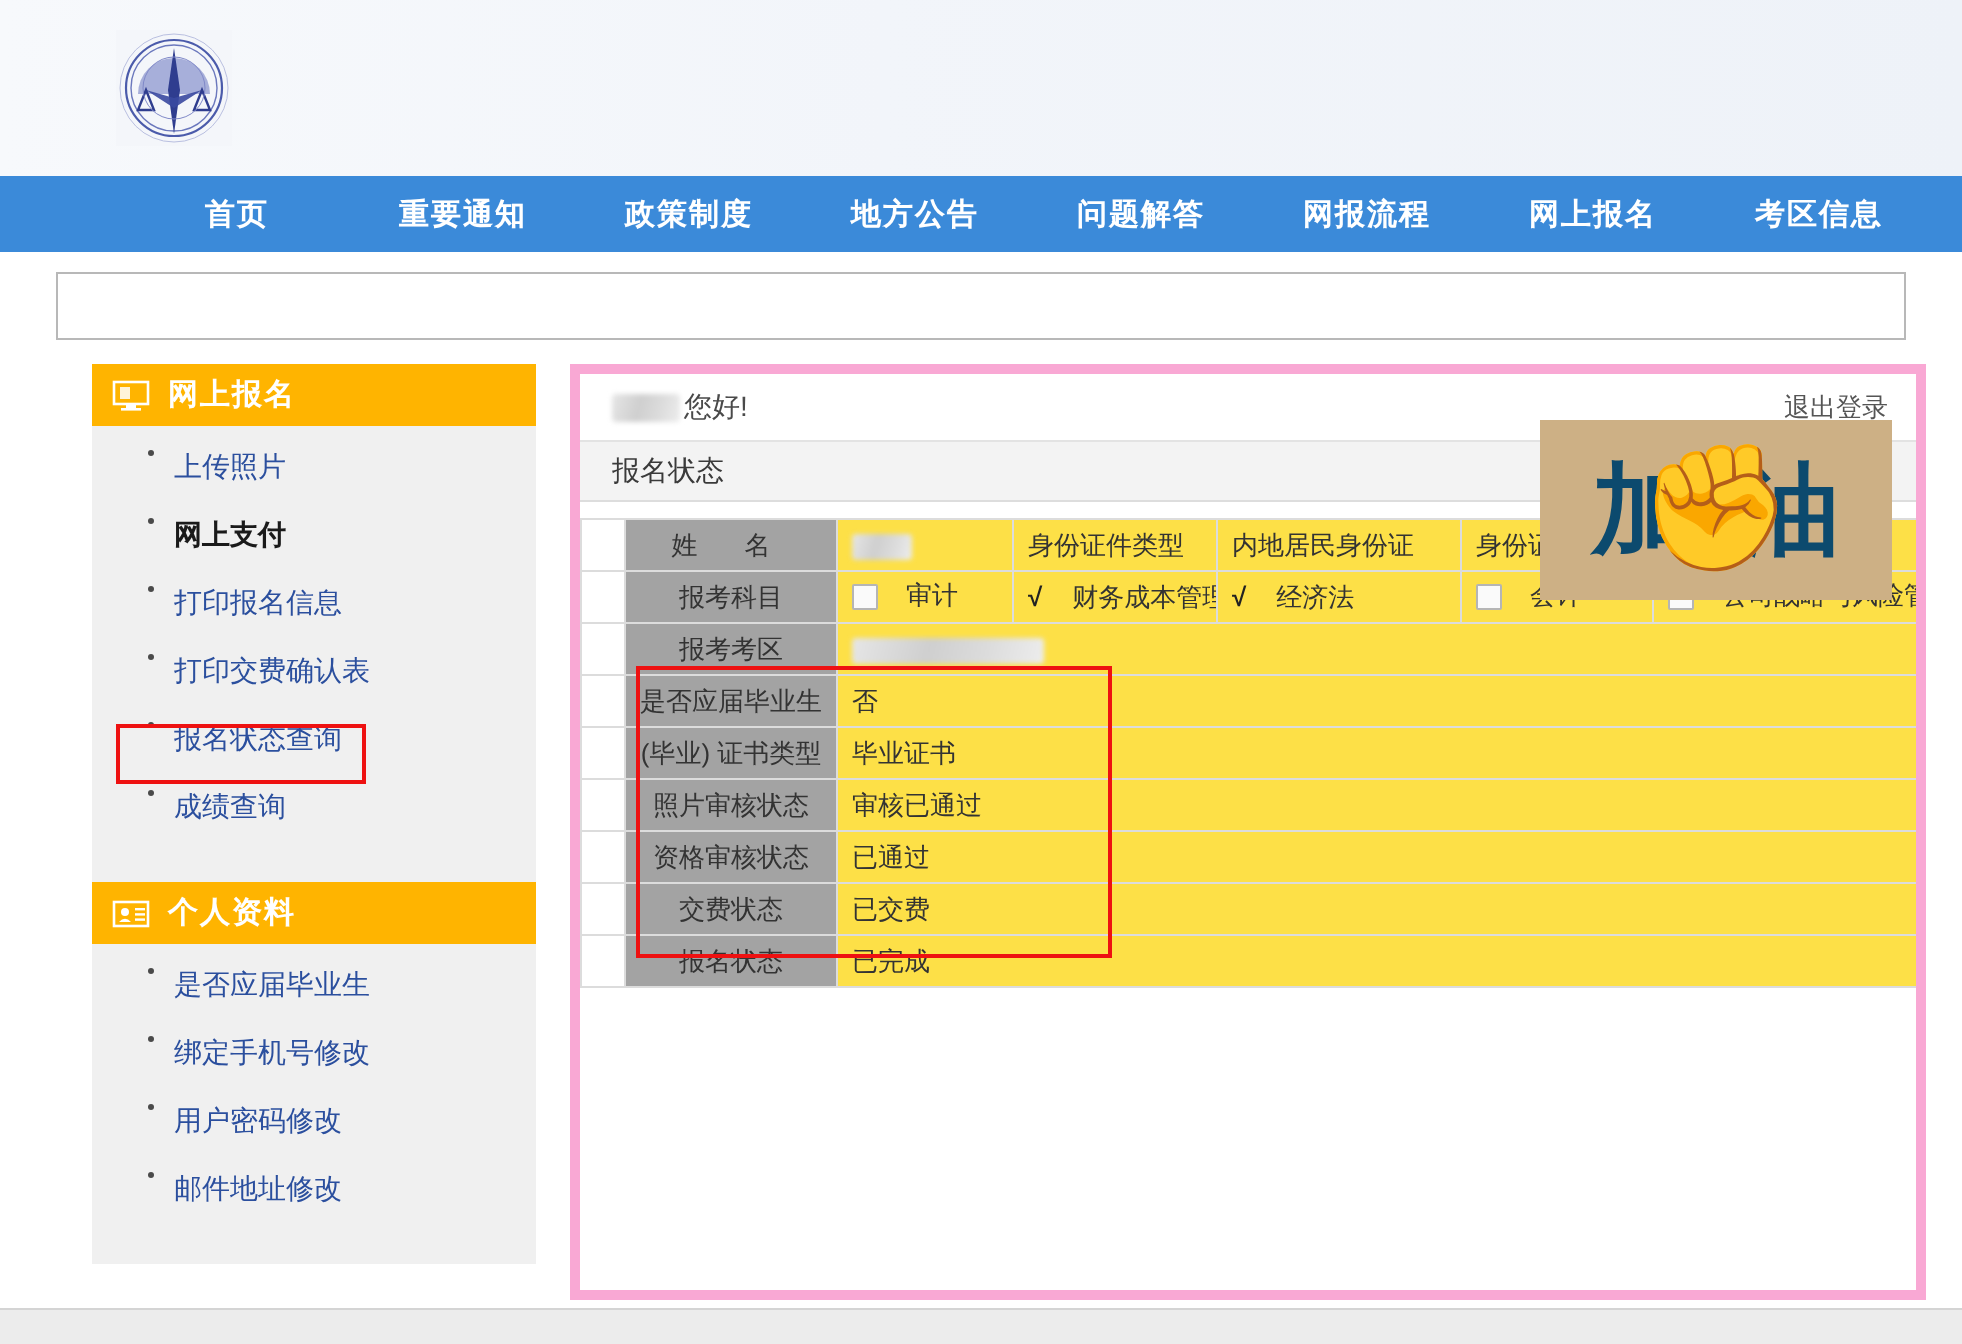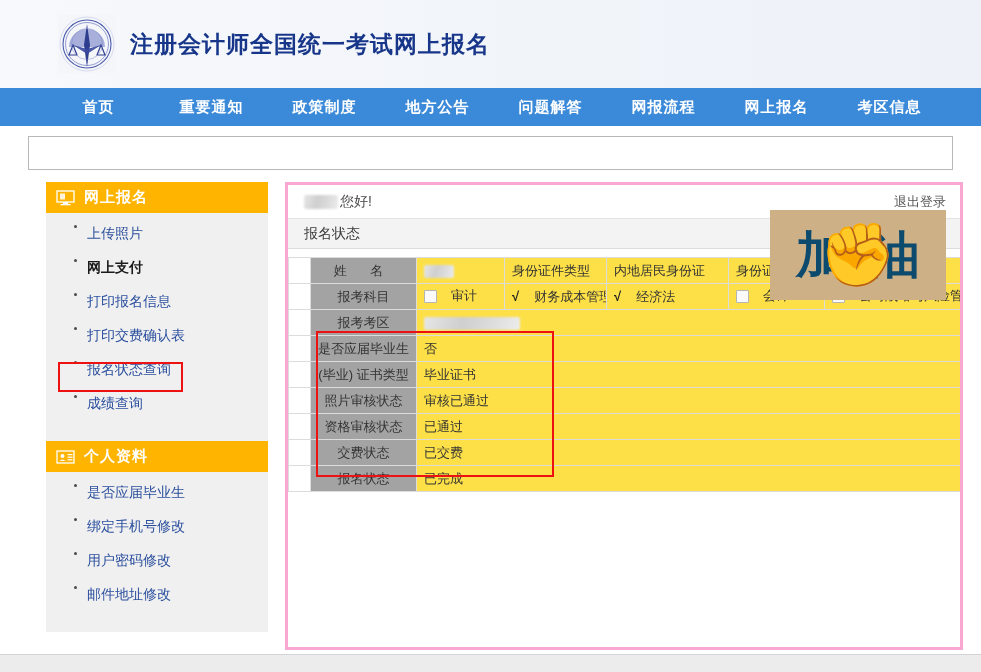--- a/index.html
+++ b/index.html
@@ -40,21 +40,21 @@
     letter-spacing: 1px;
     white-space: nowrap;
   }
 
   
   .navbar {
     height: 38px;
     background: #3b8ad9;
     display: flex;
     align-items: stretch;
-    padding-left: 42px;
+    padding-left: 62px;
     box-sizing: border-box;
   }
   .nav-item {
     color: #ffffff;
     font-size: 15px;
     font-weight: bold;
     display: flex;
     align-items: center;
     justify-content: center;
     width: 113px;
@@ -132,21 +132,21 @@
     width: 125px;
     height: 30px;
     border: 2px solid #ee1111;
     box-sizing: border-box;
     pointer-events: none;
   }
 
   
   .main-panel {
     flex: 1 1 auto;
-    border: 3px solid #f9a8d4;
+    border: 5px solid #f9a8d4;
     background: #ffffff;
     box-sizing: border-box;
     min-height: 468px;
     position: relative;
     overflow: hidden;
   }
   .greet-row {
     height: 34px;
     display: flex;
     align-items: center;
@@ -286,21 +286,20 @@
       <circle cx="29" cy="29" r="21.5" fill="none" stroke="#6b78bd" stroke-width="0.7"></circle>
       <path d="M11 32 A18 18 0 0 1 47 32 Z" fill="#8d97cf" opacity="0.75"></path>
       <path d="M29 9 L32 30 L29 52 L26 30 Z" fill="#2f3d8f"></path>
       <path d="M15 30 L29 34 L43 30 L29 39 Z" fill="#3a49a0" opacity="0.9"></path>
       <path d="M15 30 L11 40 L19 40 Z" fill="none" stroke="#2f3d8f" stroke-width="1.2"></path>
       <path d="M43 30 L39 40 L47 40 Z" fill="none" stroke="#2f3d8f" stroke-width="1.2"></path>
       <circle cx="29" cy="29" r="15.5" fill="none" stroke="#8089c8" stroke-width="0.5"></circle>
       <circle cx="29" cy="29" r="27" fill="none" stroke="#b9bfe0" stroke-width="0.5"></circle>
     </svg>
   </div>
-  <div class="site-title">注册会计师全国统一考试网上报名</div>
 </div>
 
 <div class="navbar">
   <div class="nav-item">首页</div>
   <div class="nav-item">重要通知</div>
   <div class="nav-item">政策制度</div>
   <div class="nav-item">地方公告</div>
   <div class="nav-item">问题解答</div>
   <div class="nav-item">网报流程</div>
   <div class="nav-item">网上报名</div>

